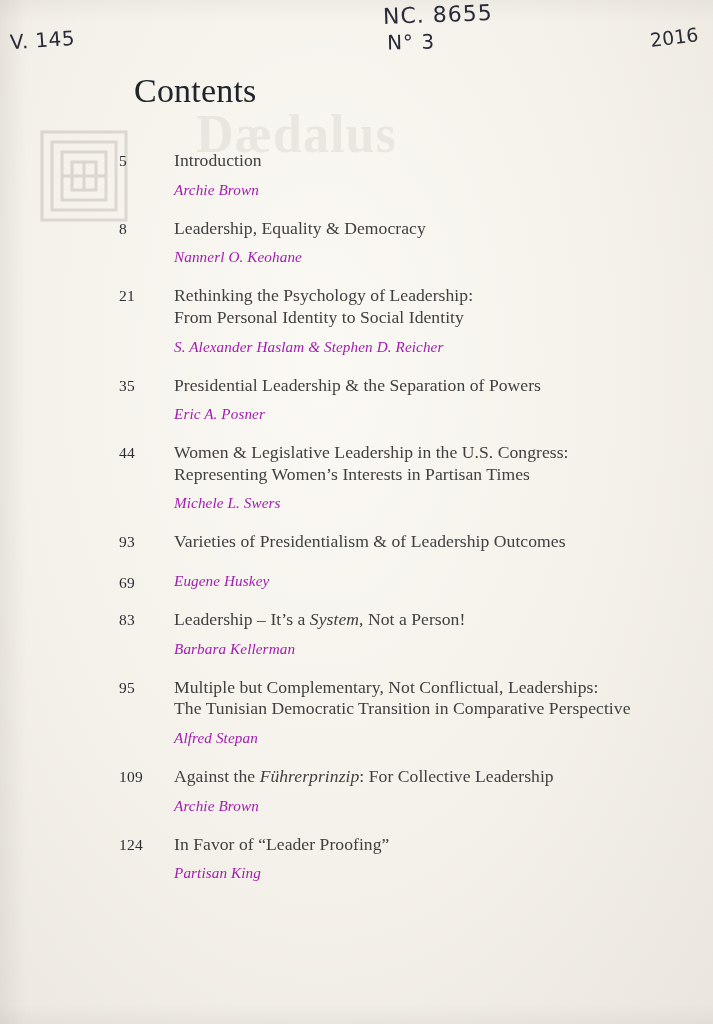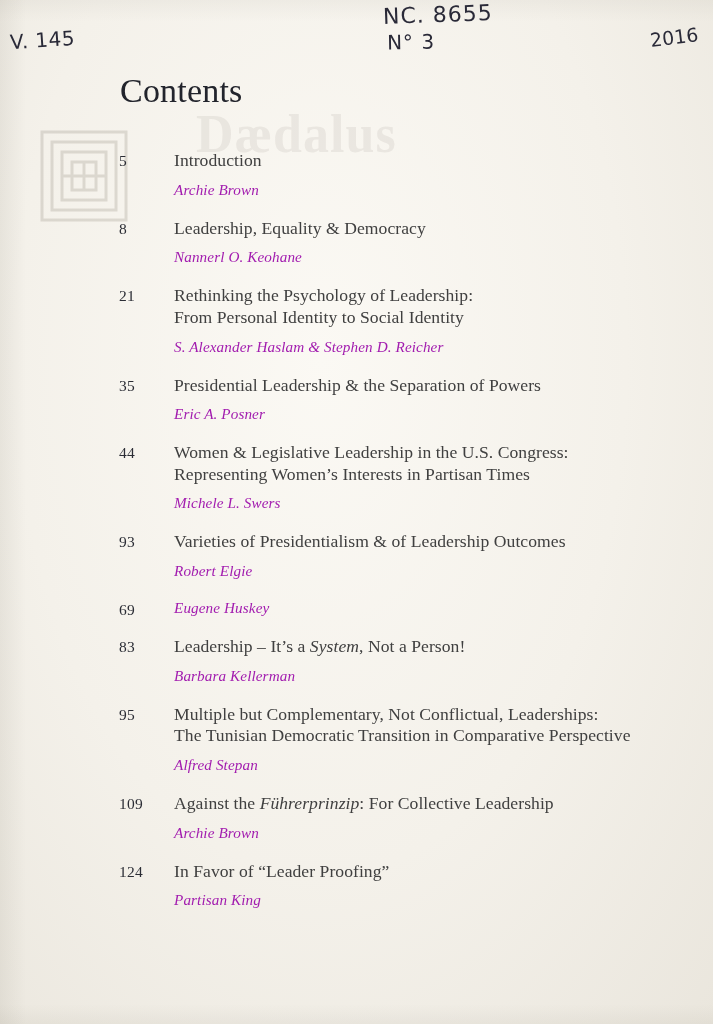--- a/index.html
+++ b/index.html
@@ -92,21 +92,21 @@
   
   .content {
     position: absolute;
     left: 0;
     top: 0;
     width: 713px;
     height: 1024px;
   }
   .heading {
     position: absolute;
-    left: 120px;
+    left: 134px;
     top: 72px;
     font-size: 34px;
     color: #22242c;
     letter-spacing: 0.2px;
   }
   .toc {
     position: absolute;
     left: 0;
     top: 150px;
     width: 713px;
@@ -216,21 +216,20 @@
         <div class="title-line">Women &amp; Legislative Leadership in the U.S. Congress:</div>
         <div class="title-line">Representing Women’s Interests in Partisan Times</div>
         <div class="authors">Michele L. Swers</div>
       </div>
     </div>
 
     <div class="entry">
       <span class="pg">93</span>
       <div class="body">
         <div class="title-line">Varieties of Presidentialism &amp; of Leadership Outcomes</div>
-        <div class="authors">Robert Elgie</div>
       </div>
     </div>
 
     <div class="entry">
       <span class="pg">69</span>
       <div class="body">
         <div class="authors">Eugene Huskey</div>
       </div>
     </div>
 

